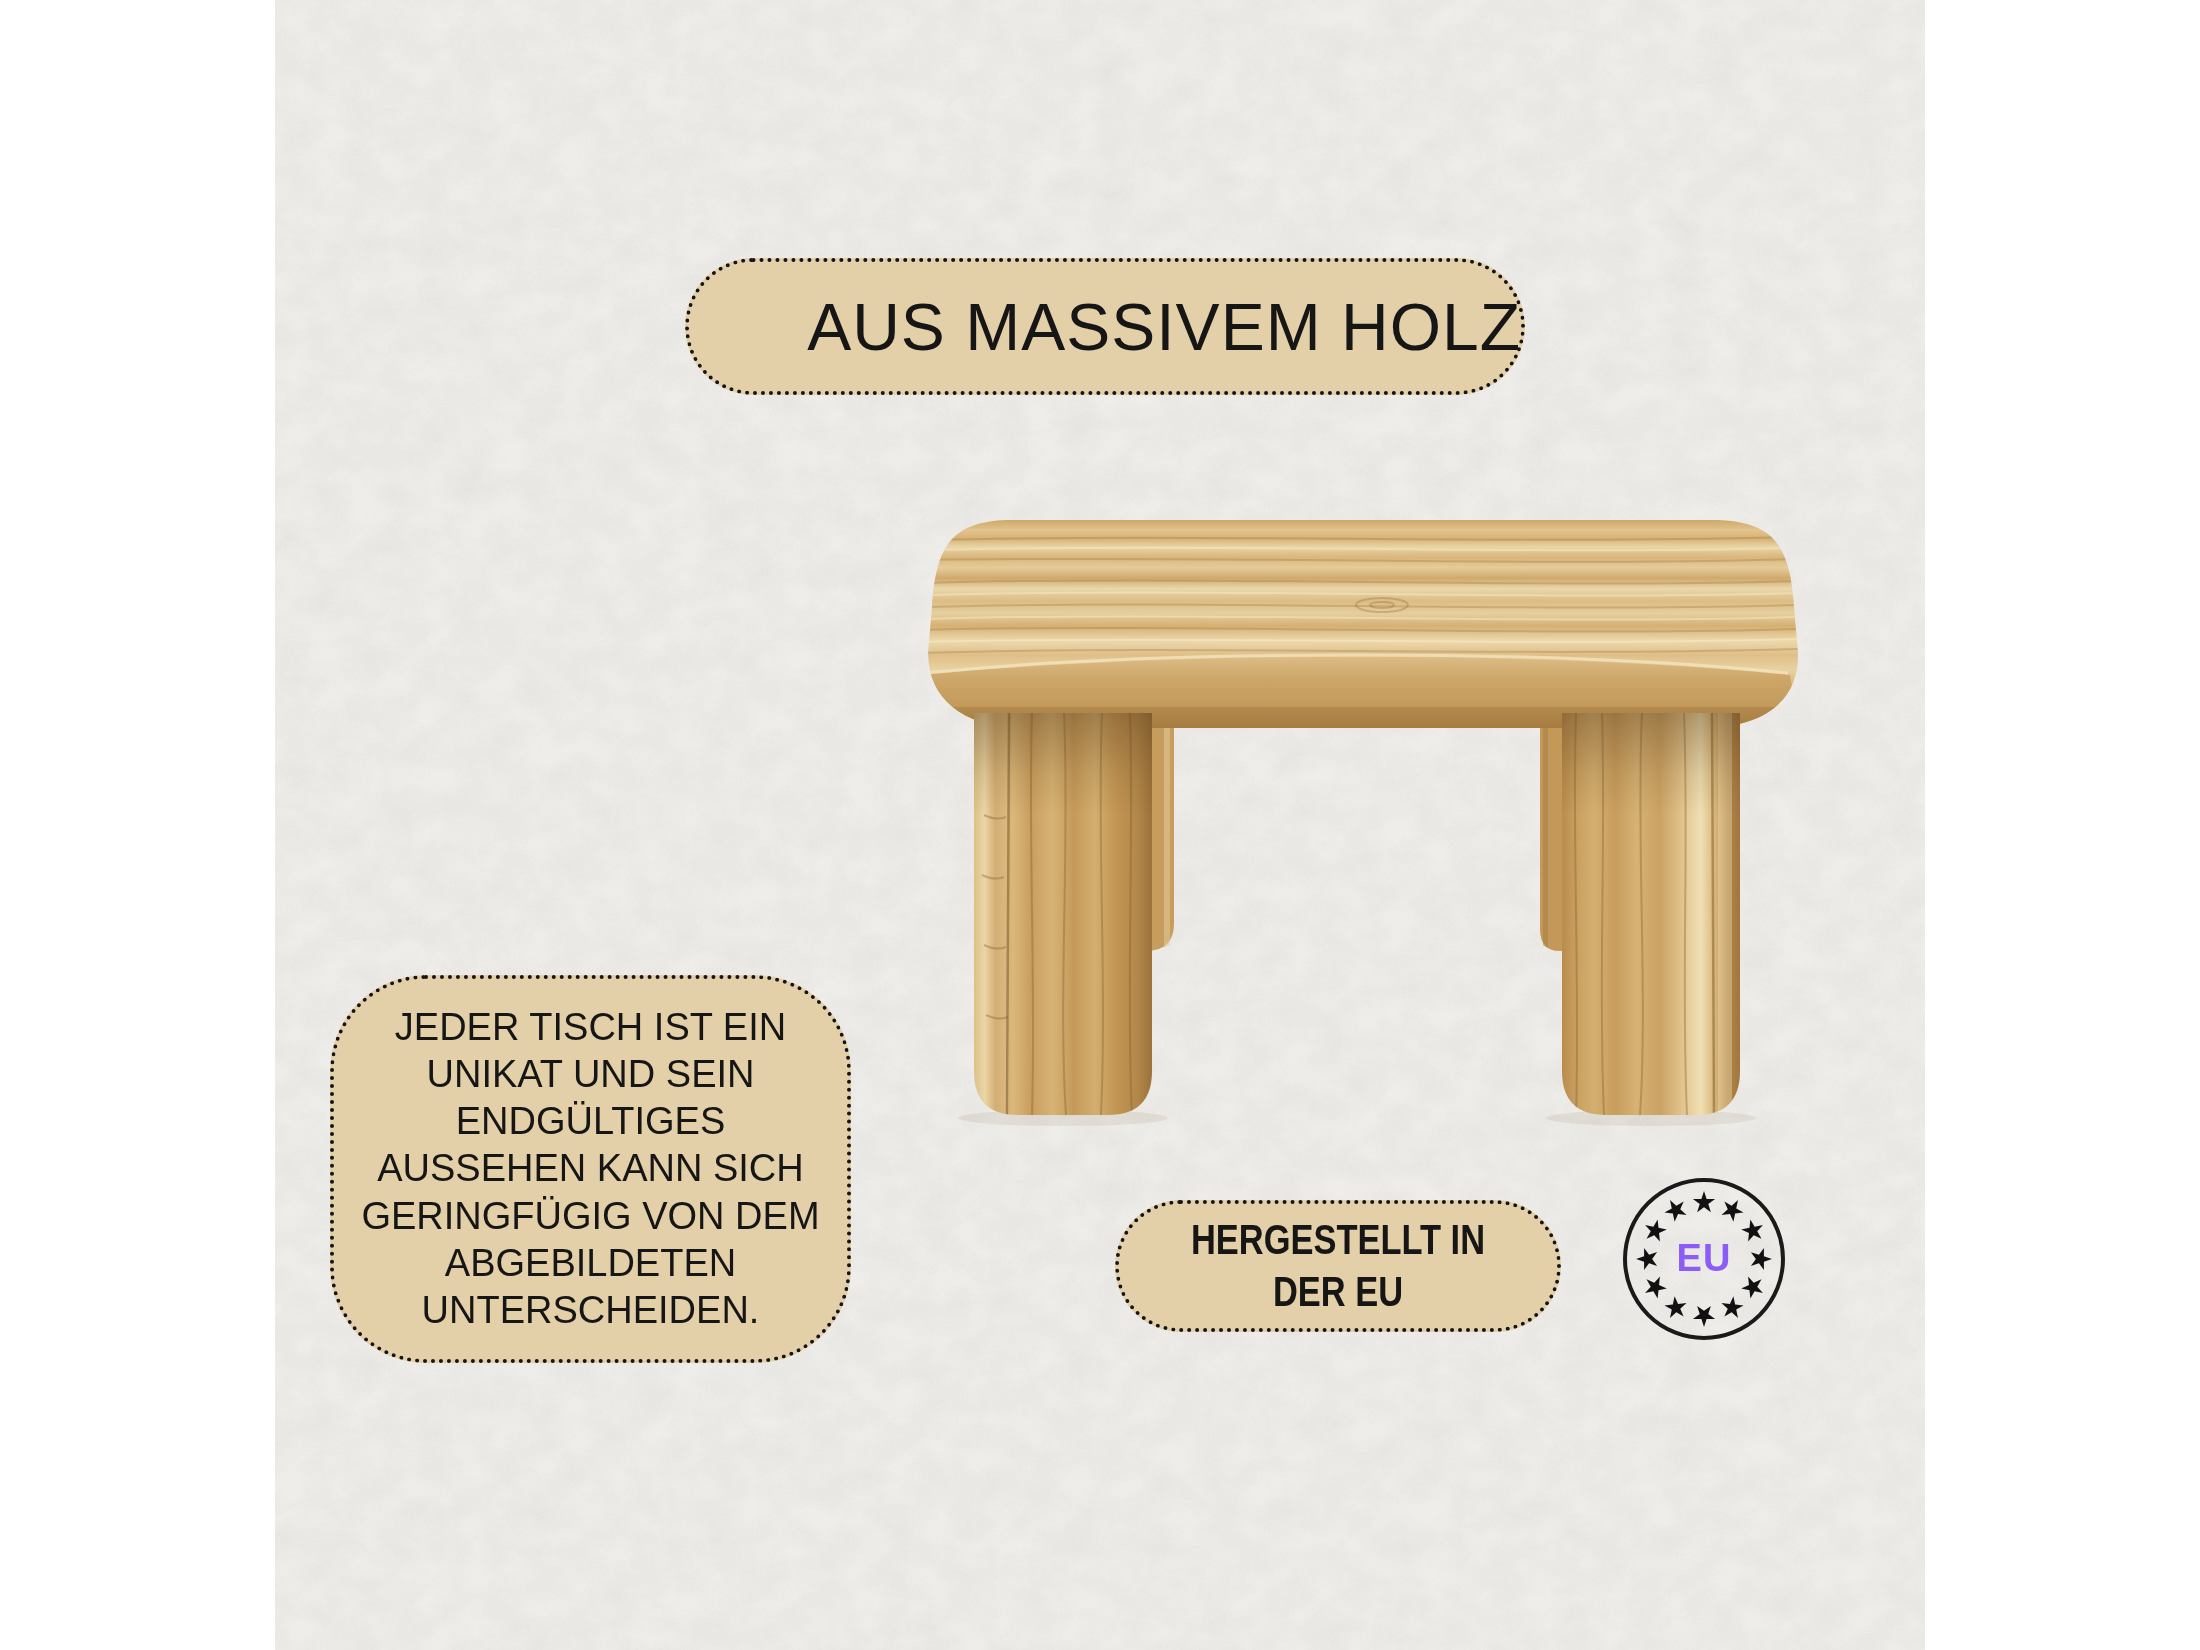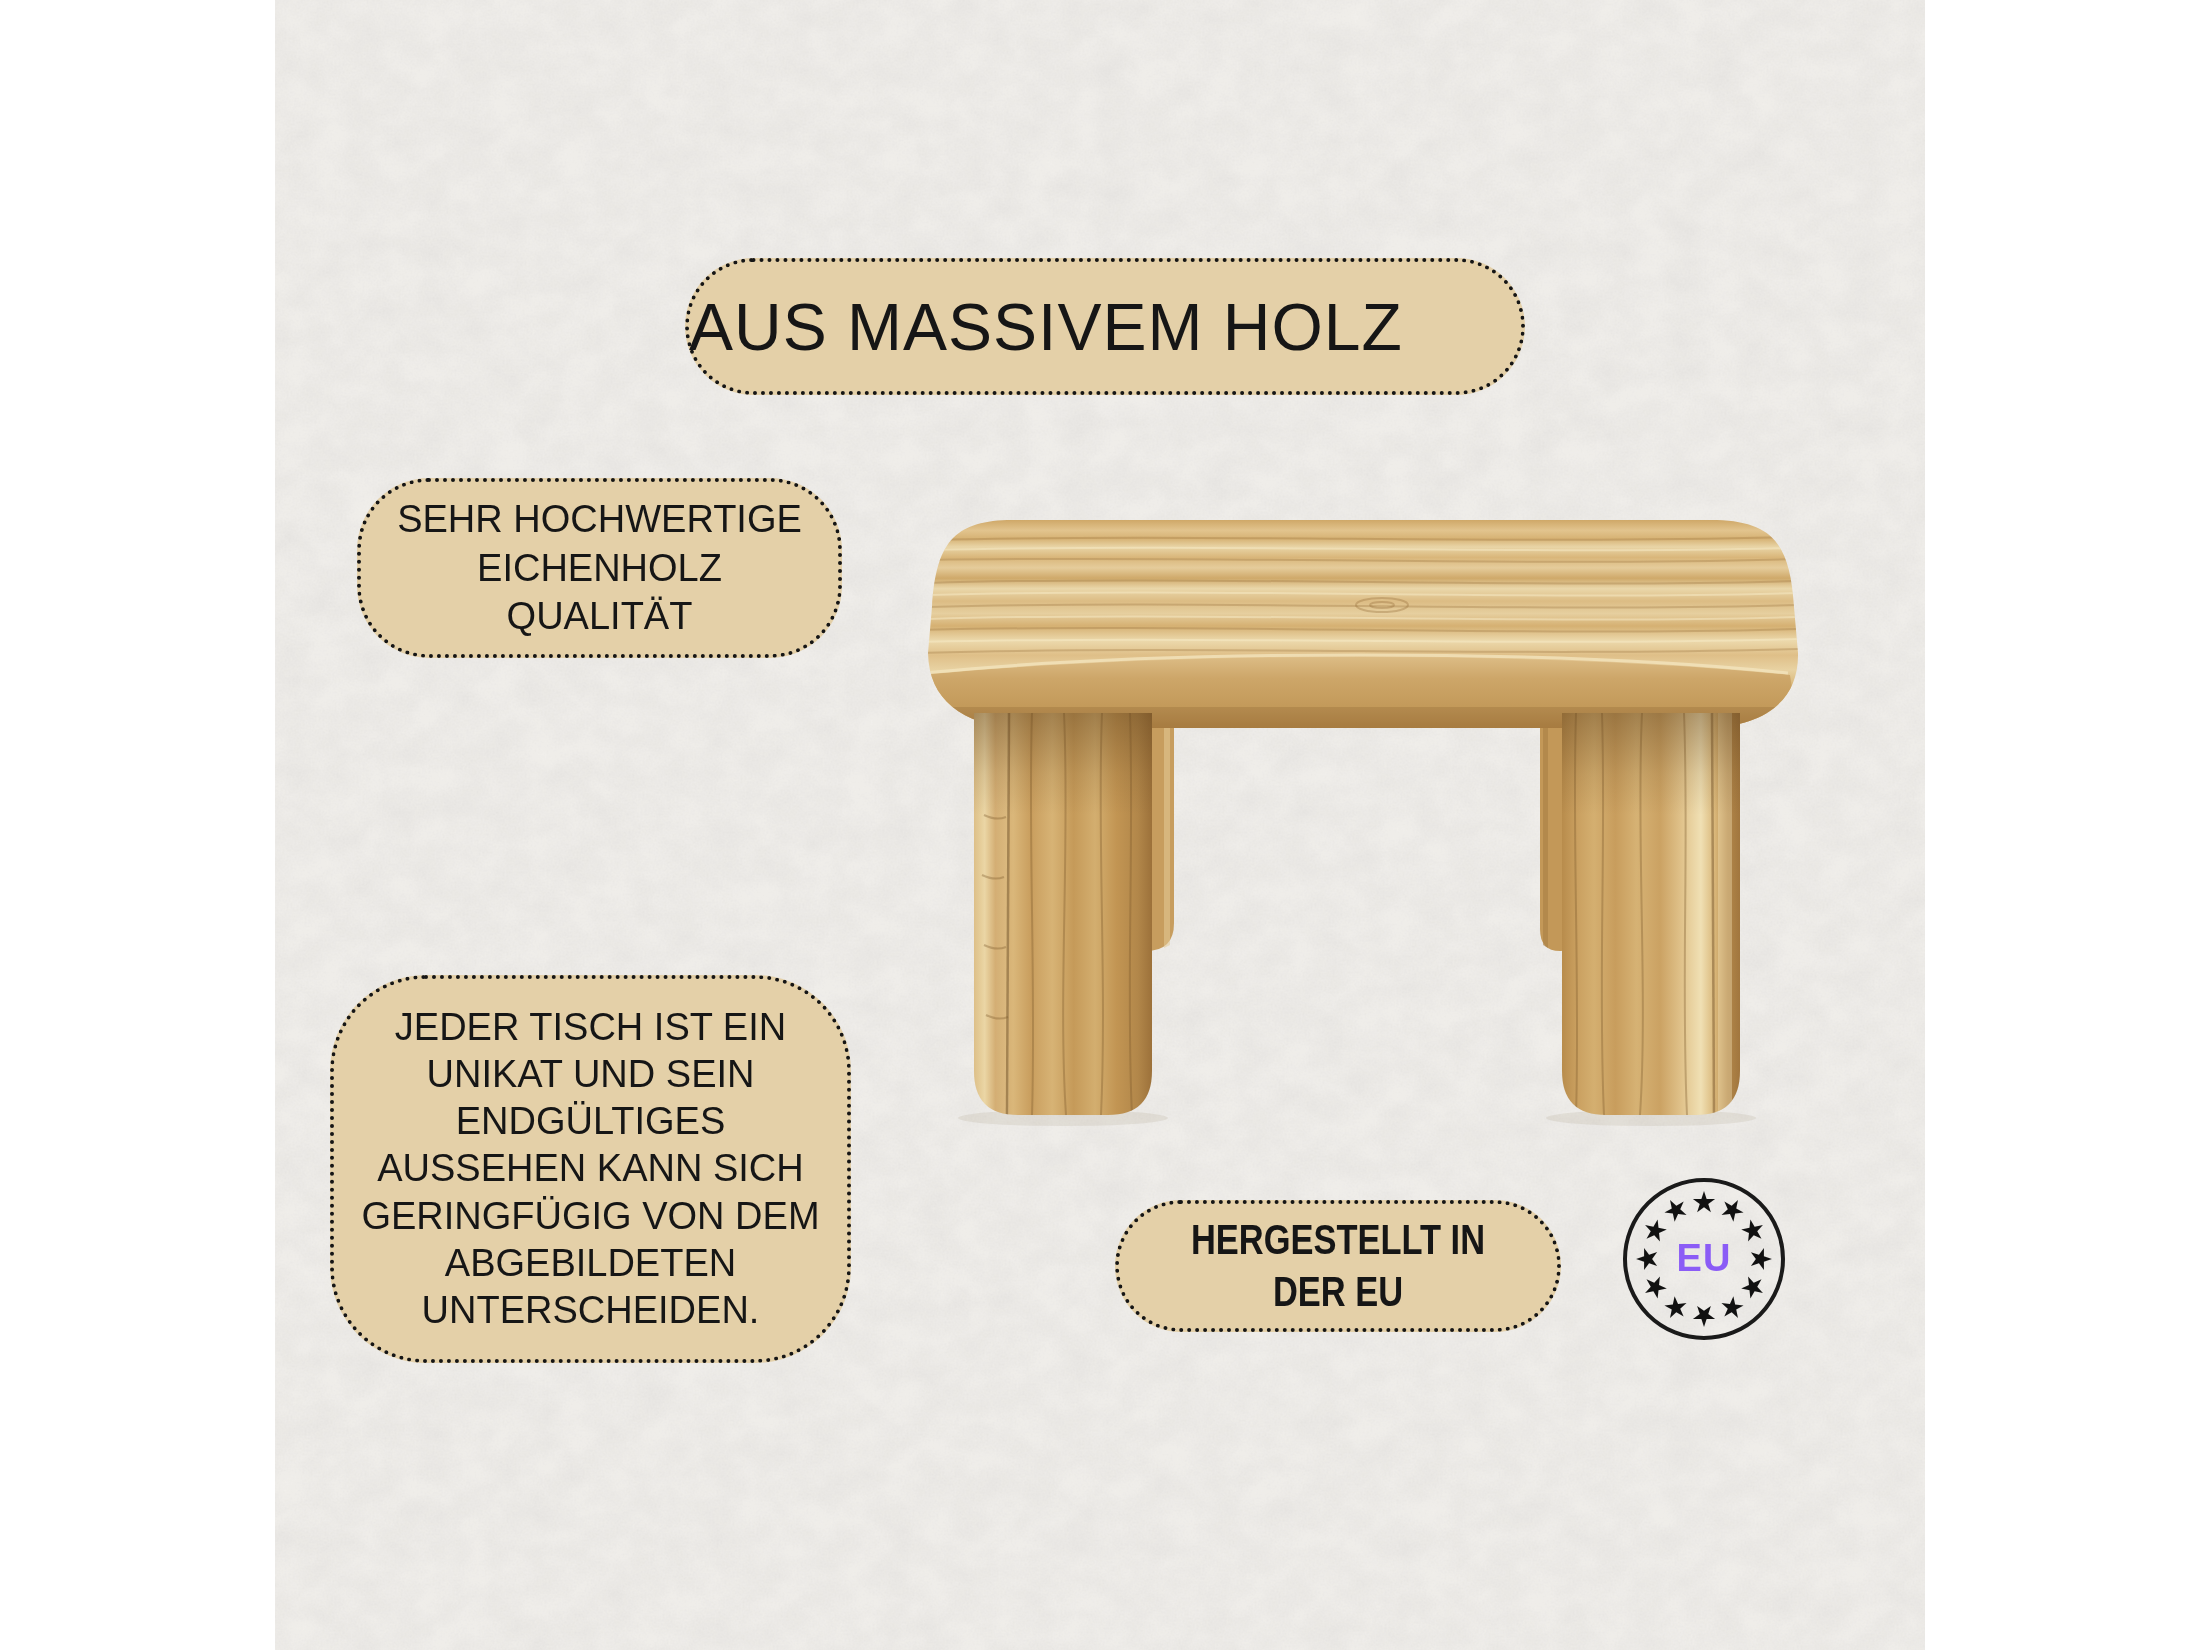--- a/index.html
+++ b/index.html
@@ -15,21 +15,21 @@
     background:#f7f5f1;
   }
   .texture{
     position:absolute;left:0;top:0;width:100%;height:100%;
     mix-blend-mode:multiply;opacity:.9;pointer-events:none;
   }
   
   .pill{
     position:absolute;box-sizing:border-box;
     background:#e4d0a8;border:4px dotted #151515;
-    display:flex;align-items:center;justify-content:flex-start;
+    display:flex;align-items:center;justify-content:flex-end;
     text-align:center;
   }
   .pill-headline{left:410px;top:258px;width:840px;height:137px;border-radius:69px;
     font-size:66px;letter-spacing:1px;}
   .pill-quality{left:82px;top:478px;width:485px;height:180px;border-radius:72px;
     font-size:38px;line-height:1.28;padding:0 18px;}
   .pill-material{left:80px;top:718px;width:485px;height:183px;border-radius:72px;
     font-size:38px;line-height:1.28;padding:0 18px;}
   .pill-unique{left:55px;top:975px;width:521px;height:388px;border-radius:96px;
     font-size:38px;line-height:1.24;padding:0 26px;}
@@ -95,23 +95,20 @@
         </filter>
       </defs>
       <rect width="100%" height="100%" filter="url(#paperCoarse)"></rect>
       <rect width="100%" height="100%" filter="url(#paperFine)" style="mix-blend-mode:multiply"></rect>
     </svg>
 
     <div class="pill pill-headline">
       <span>AUS MASSIVEM HOLZ</span>
     </div>
 
-    <div class="pill pill-quality">
-      <span>SEHR HOCHWERTIGE EICHENHOLZ QUALITÄT</span>
-    </div>
     <div class="pill pill-unique">
       <span>JEDER TISCH IST EIN UNIKAT UND SEIN ENDGÜLTIGES AUSSEHEN KANN SICH GERINGFÜGIG VON DEM ABGEBILDETEN UNTERSCHEIDEN.</span>
     </div>
 
     <div class="pill pill-madein">
       <span class="squeeze">HERGESTELLT IN DER EU</span>
     </div>
 
     <div class="eu-badge">
       <div class="eu-stars">

